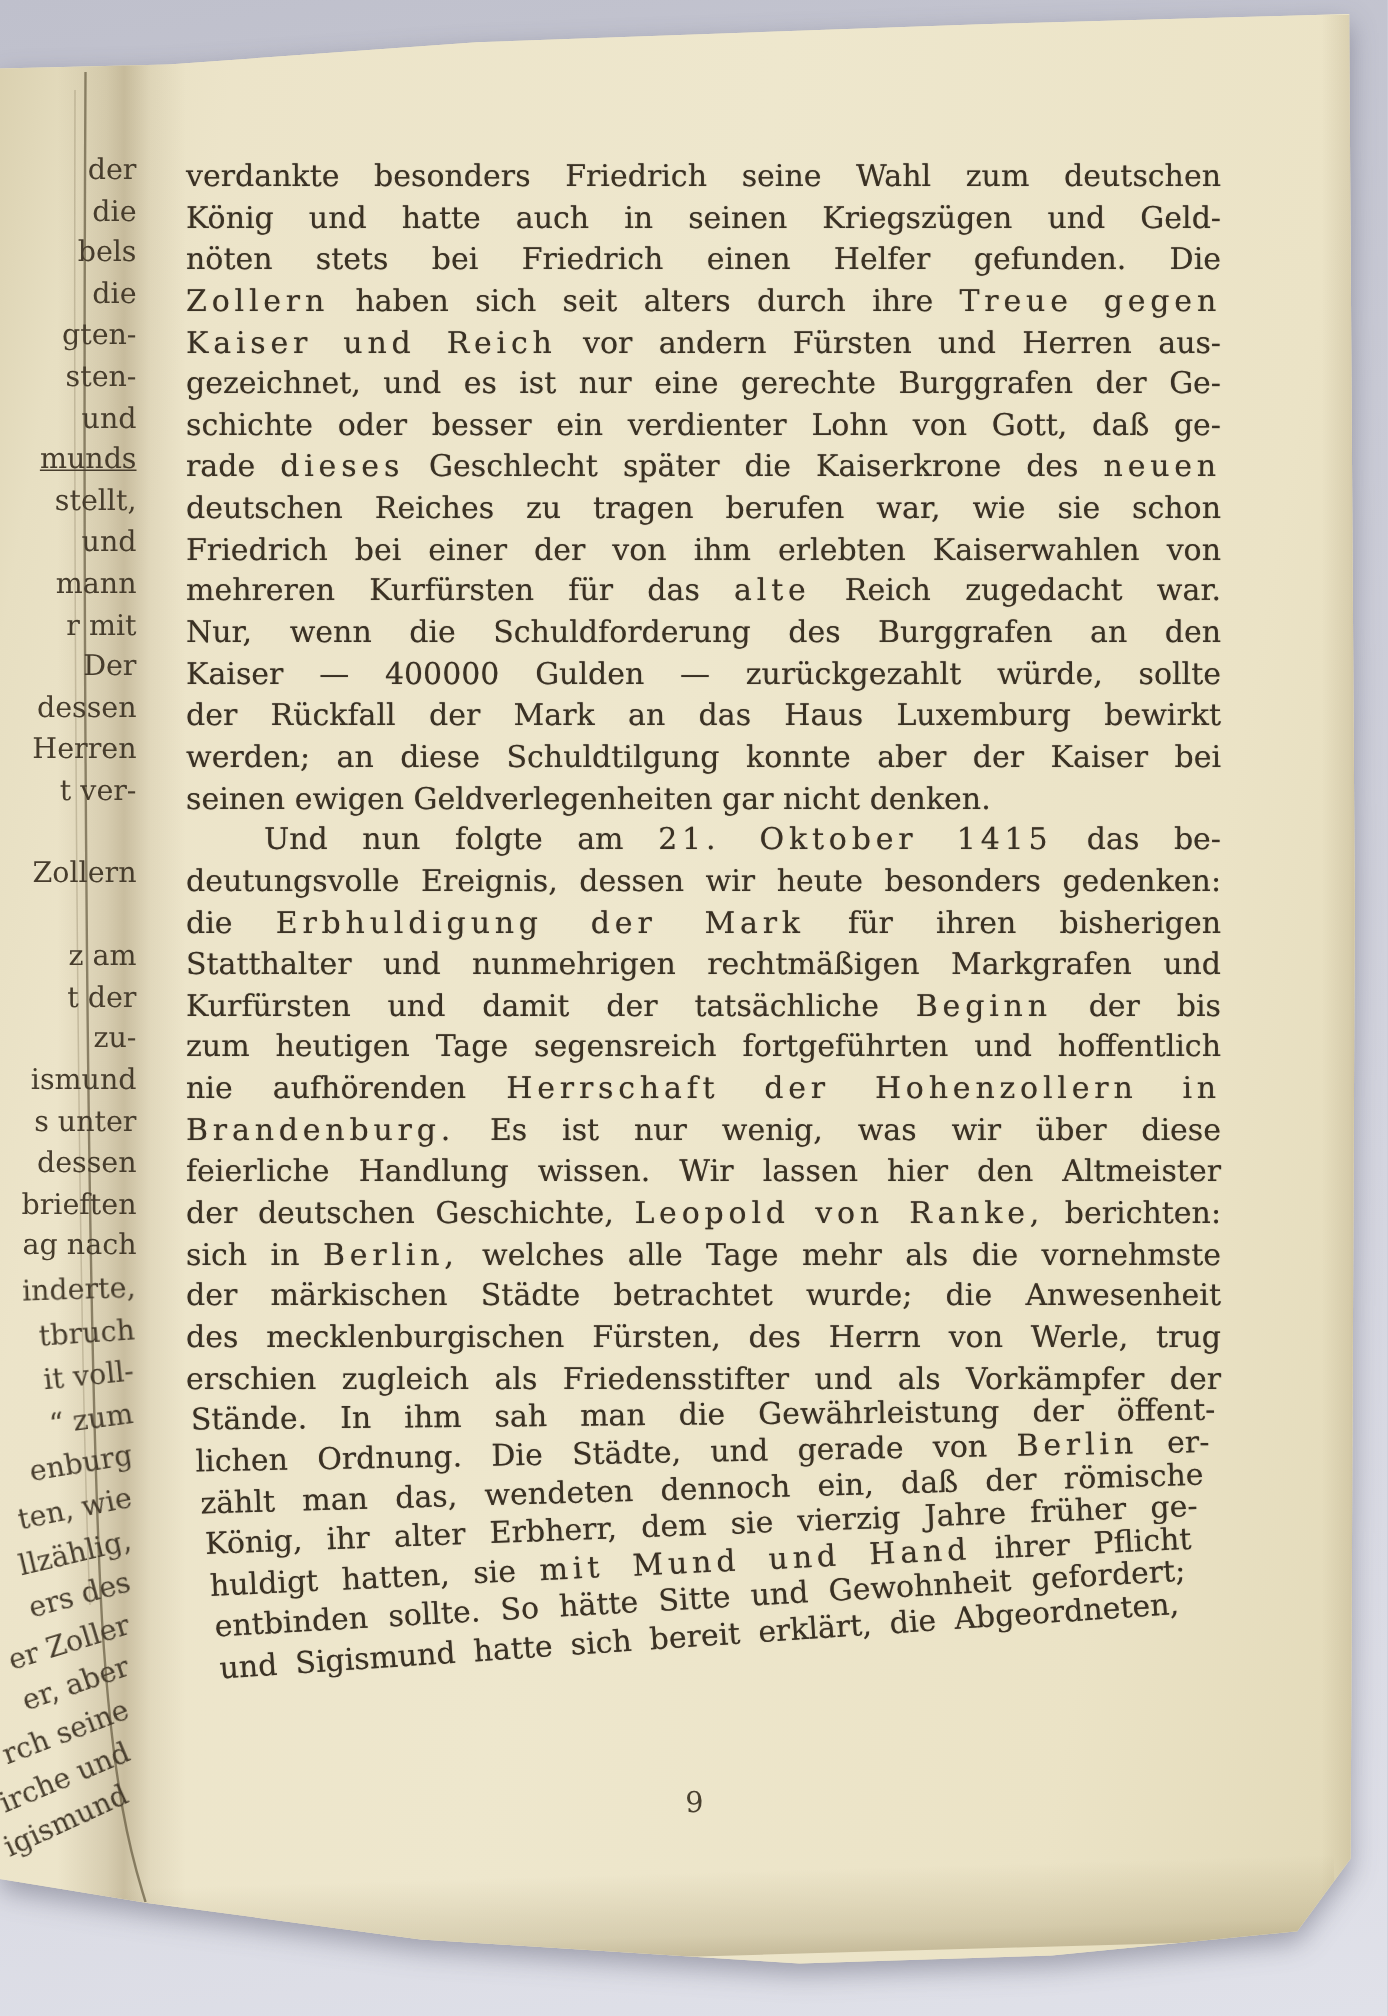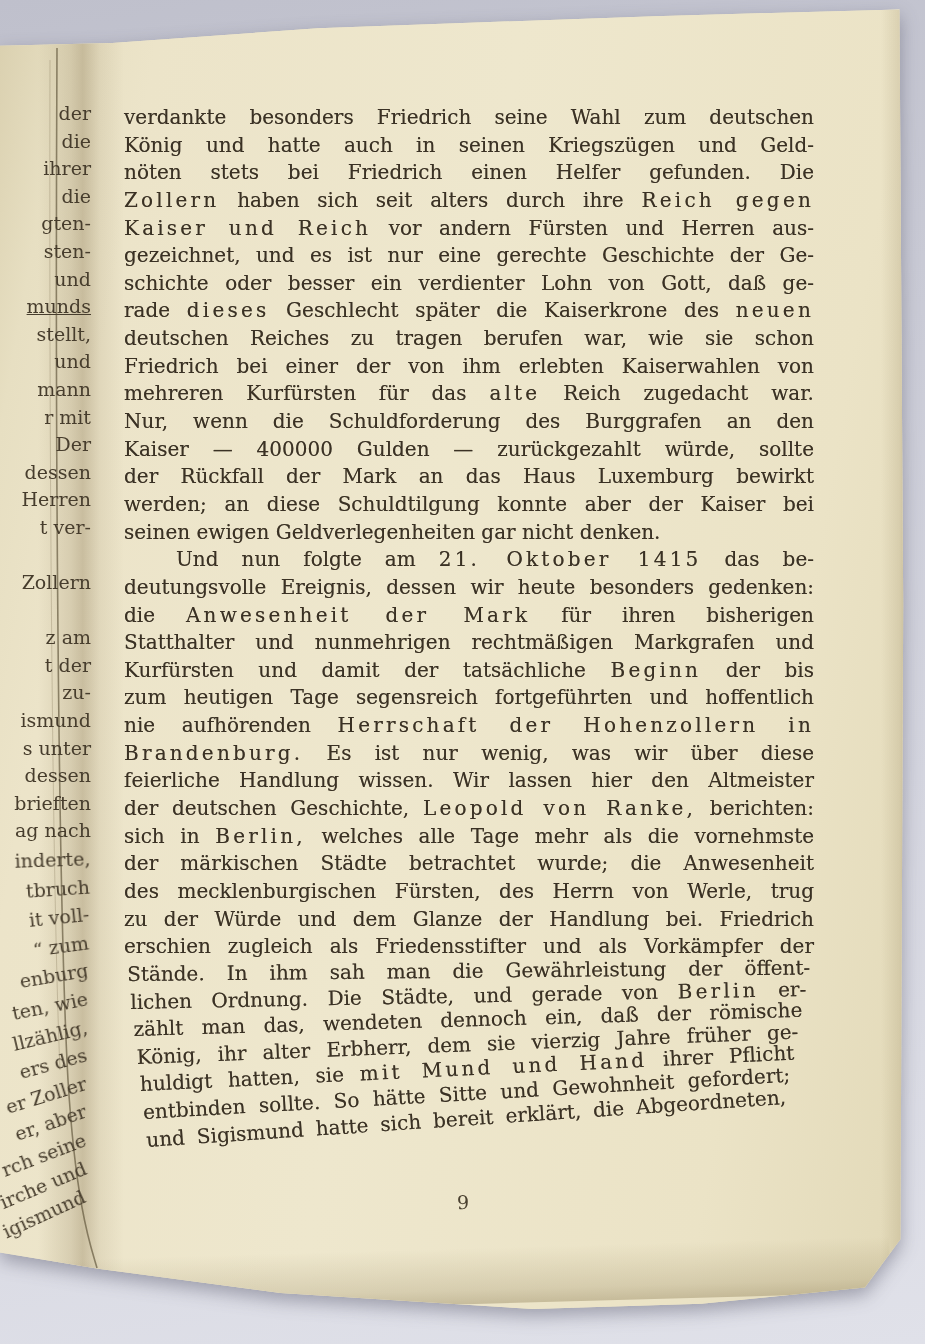--- a/index.html
+++ b/index.html
@@ -88,21 +88,21 @@
       <div class="bottom-edge-shade"></div>
 
       <svg class="crease" width="925" height="1344" viewBox="0 0 925 1344">
         <path d="M57,48 C55,420 58,900 68,1080 C76,1210 92,1250 97,1268" fill="none" stroke="#5c5138" stroke-width="1.6" opacity="0.65"></path>
         <path d="M50,60 C49,430 52,880 60,1070" fill="none" stroke="#7a6d4e" stroke-width="1" opacity="0.30"></path>
       </svg>
 
       <div class="edge-col">
           <div class="frag" style="transform: rotate(0deg) translateX(0px);">der</div>
           <div class="frag" style="transform: rotate(0deg) translateX(0px);">die</div>
-          <div class="frag" style="transform: rotate(0deg) translateX(0px);">ihrer</div>
+          <div class="frag" style="transform: rotate(0deg) translateX(0px);">bels</div>
           <div class="frag" style="transform: rotate(0deg) translateX(0px);">die</div>
           <div class="frag" style="transform: rotate(0deg) translateX(0px); text-align: right;">gten-</div>
           <div class="frag" style="transform: rotate(0deg) translateX(0px);">sten-</div>
           <div class="frag" style="transform: rotate(0deg) translateX(0px);">und</div>
           <div class="frag" style="transform: rotate(0deg) translateX(0px); text-decoration: underline;">munds</div>
           <div class="frag" style="transform: rotate(0deg) translateX(0px);">stellt,</div>
           <div class="frag" style="transform: rotate(0deg) translateX(0px);">und</div>
           <div class="frag" style="transform: rotate(0deg) translateX(0px);">mann</div>
           <div class="frag" style="transform: rotate(0deg) translateX(0px);">r mit</div>
           <div class="frag" style="transform: rotate(0deg) translateX(0px);">Der</div>
@@ -132,47 +132,46 @@
           <div class="frag" style="transform: rotate(-19deg) translateX(-6px);">er, aber</div>
           <div class="frag" style="transform: rotate(-20.9deg) translateX(-6.6px);">rch seine</div>
           <div class="frag" style="transform: rotate(-22.8deg) translateX(-7.2px);">irche und</div>
           <div class="frag" style="transform: rotate(-24.7deg) translateX(-7.8px);">igismund</div>
         </div>
 
       <div class="text-block">
           <div class="line"><span>verdankte besonders Friedrich seine Wahl zum deutschen</span></div>
           <div class="line"><span>König und hatte auch in seinen Kriegszügen und Geld-</span></div>
           <div class="line"><span>nöten stets bei Friedrich einen Helfer gefunden. Die</span></div>
-          <div class="line"><span class="sp">Zollern</span><span> haben sich seit alters durch ihre </span><span class="sp">Reich gegen</span></div>
+          <div class="line"><span class="sp">Zollern</span><span> haben sich seit alters durch ihre </span><span class="sp">Treue gegen</span></div>
           <div class="line"><span class="sp">Kaiser und Reich</span><span> vor andern Fürsten und Herren aus-</span></div>
-          <div class="line"><span>gezeichnet, und es ist nur eine gerechte Geschichte der Ge-</span></div>
+          <div class="line"><span>gezeichnet, und es ist nur eine gerechte Burggrafen der Ge-</span></div>
           <div class="line"><span>schichte oder besser ein verdienter Lohn von Gott, daß ge-</span></div>
           <div class="line"><span>rade </span><span class="sp">dieses</span><span> Geschlecht später die Kaiserkrone des </span><span class="sp">neuen</span></div>
           <div class="line"><span>deutschen Reiches zu tragen berufen war, wie sie schon</span></div>
           <div class="line"><span>Friedrich bei einer der von ihm erlebten Kaiserwahlen von</span></div>
           <div class="line"><span>mehreren Kurfürsten für das </span><span class="sp">alte</span><span> Reich zugedacht war.</span></div>
           <div class="line"><span>Nur, wenn die Schuldforderung des Burggrafen an den</span></div>
           <div class="line"><span>Kaiser — 400000 Gulden — zurückgezahlt würde, sollte</span></div>
           <div class="line"><span>der Rückfall der Mark an das Haus Luxemburg bewirkt</span></div>
           <div class="line"><span>werden; an diese Schuldtilgung konnte aber der Kaiser bei</span></div>
           <div class="line nj"><span>seinen ewigen Geldverlegenheiten gar nicht denken.</span></div>
           <div class="line ind"><span>Und nun folgte am </span><span class="sp">21. Oktober 1415</span><span> das be-</span></div>
           <div class="line"><span>deutungsvolle Ereignis, dessen wir heute besonders gedenken:</span></div>
-          <div class="line"><span>die </span><span class="sp">Anwesenheit der Mark</span><span> für ihren bisherigen</span></div>
+          <div class="line"><span>die </span><span class="sp">Erbhuldigung der Mark</span><span> für ihren bisherigen</span></div>
           <div class="line"><span>Statthalter und nunmehrigen rechtmäßigen Markgrafen und</span></div>
           <div class="line"><span>Kurfürsten und damit der tatsächliche </span><span class="sp">Beginn</span><span> der bis</span></div>
           <div class="line"><span>zum heutigen Tage segensreich fortgeführten und hoffentlich</span></div>
           <div class="line"><span>nie aufhörenden </span><span class="sp">Herrschaft der Hohenzollern in</span></div>
           <div class="line"><span class="sp">Brandenburg.</span><span> Es ist nur wenig, was wir über diese</span></div>
           <div class="line"><span>feierliche Handlung wissen. Wir lassen hier den Altmeister</span></div>
           <div class="line"><span>der deutschen Geschichte, </span><span class="sp">Leopold von Ranke,</span><span> berichten:</span></div>
           <div class="line"><span>sich in </span><span class="sp">Berlin,</span><span> welches alle Tage mehr als die vornehmste</span></div>
           <div class="line"><span>der märkischen Städte betrachtet wurde; die Anwesenheit</span></div>
           <div class="line"><span>des mecklenburgischen Fürsten, des Herrn von Werle, trug</span></div>
-          <div class="line"><span>zu der Würde und dem Glanze der Handlung bei. Friedrich</span></div>
           <div class="line"><span>erschien zugleich als Friedensstifter und als Vorkämpfer der</span></div>
           <div class="line" style="transform: translateX(3.2px) rotate(-0.55deg); width: 683px;"><span>Stände. In ihm sah man die Gewährleistung der öffent-</span></div>
           <div class="line" style="transform: translateX(6.4px) rotate(-1.1deg); width: 676px;"><span>lichen Ordnung. Die Städte, und gerade von </span><span class="sp">Berlin</span><span> er-</span></div>
           <div class="line" style="transform: translateX(9.6px) rotate(-1.65deg); width: 669px;"><span>zählt man das, wendeten dennoch ein, daß der römische</span></div>
           <div class="line" style="transform: translateX(12.8px) rotate(-2.2deg); width: 662px;"><span>König, ihr alter Erbherr, dem sie vierzig Jahre früher ge-</span></div>
           <div class="line" style="transform: translateX(16px) rotate(-2.75deg); width: 655px;"><span>huldigt hatten, sie </span><span class="sp">mit Mund und Hand</span><span> ihrer Pflicht</span></div>
           <div class="line" style="transform: translateX(19.2px) rotate(-3.3deg); width: 648px;"><span>entbinden sollte. So hätte Sitte und Gewohnheit gefordert;</span></div>
           <div class="line" style="transform: translateX(22.4px) rotate(-3.85deg); width: 641px;"><span>und Sigismund hatte sich bereit erklärt, die Abgeordneten,</span></div>
         </div>
 

